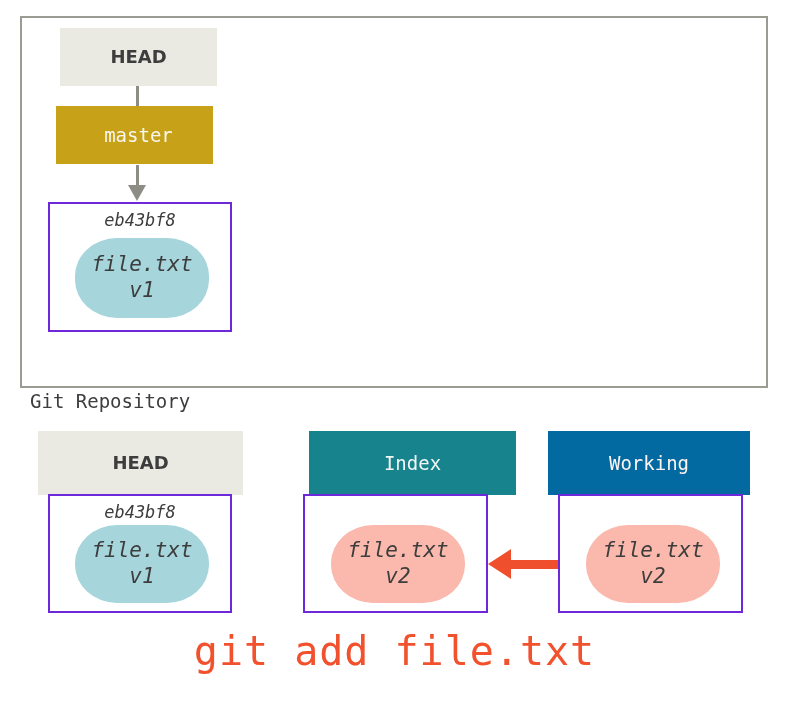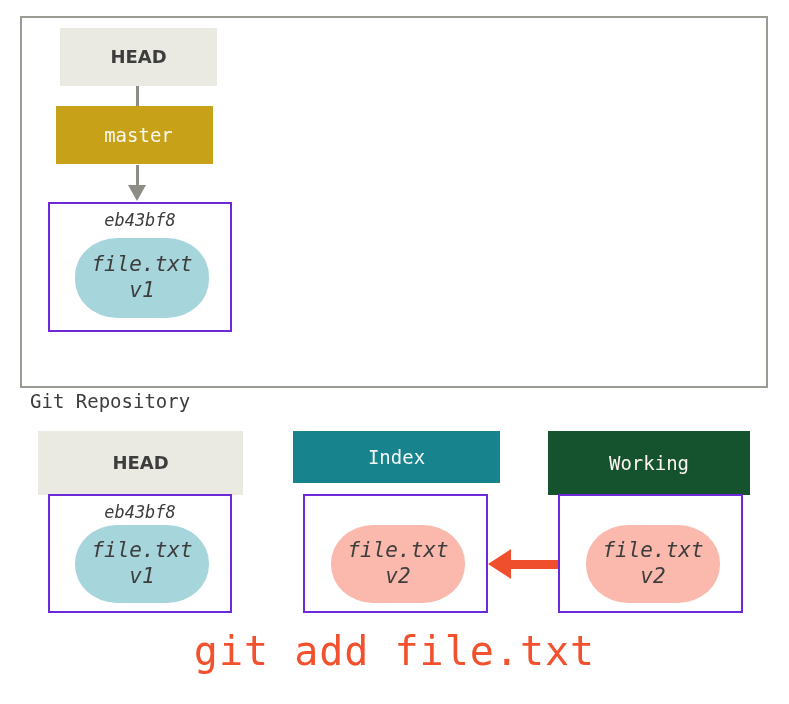--- a/index.html
+++ b/index.html
@@ -71,21 +71,21 @@
     font-family: "DejaVu Sans Mono", monospace;
     font-size: 19px;
   }
   .tag-index {
     background: #17838c;
     color: #f2f6f6;
     font-family: "DejaVu Sans Mono", monospace;
     font-size: 19px;
   }
   .tag-workdir {
-    background: #14532d;
+    background: #0369a1;
     color: #fdf4f1;
     font-family: "DejaVu Sans Mono", monospace;
     font-size: 19px;
     gap: 40px;
   }
 
   
   .file-box {
     position: absolute;
     box-sizing: border-box;
@@ -200,21 +200,21 @@
     <span>HEAD</span>
   </div>
   <div class="file-box" style="left:48px; top:494px; width:184px; height:119px;">
     <div class="sha-label">eb43bf8</div>
     <div class="blob blob-v1" style="left:25px; top:29px; width:134px; height:78px;">
       <span>file.txt</span>
       <span>v1</span>
     </div>
   </div>
 
-  <div class="tag-box tag-index" style="left:293px; top:431px; width:207px; height:52px;">
+  <div class="tag-box tag-index" style="left:309px; top:431px; width:207px; height:64px;">
     <span>Index</span>
   </div>
   <div class="file-box" style="left:303px; top:494px; width:185px; height:119px;">
     <div class="blob blob-v2" style="left:26px; top:29px; width:134px; height:78px;">
       <span>file.txt</span>
       <span>v2</span>
     </div>
   </div>
 
   <div class="tag-box tag-workdir" style="left:548px; top:431px; width:202px; height:64px; flex-direction:column;">

